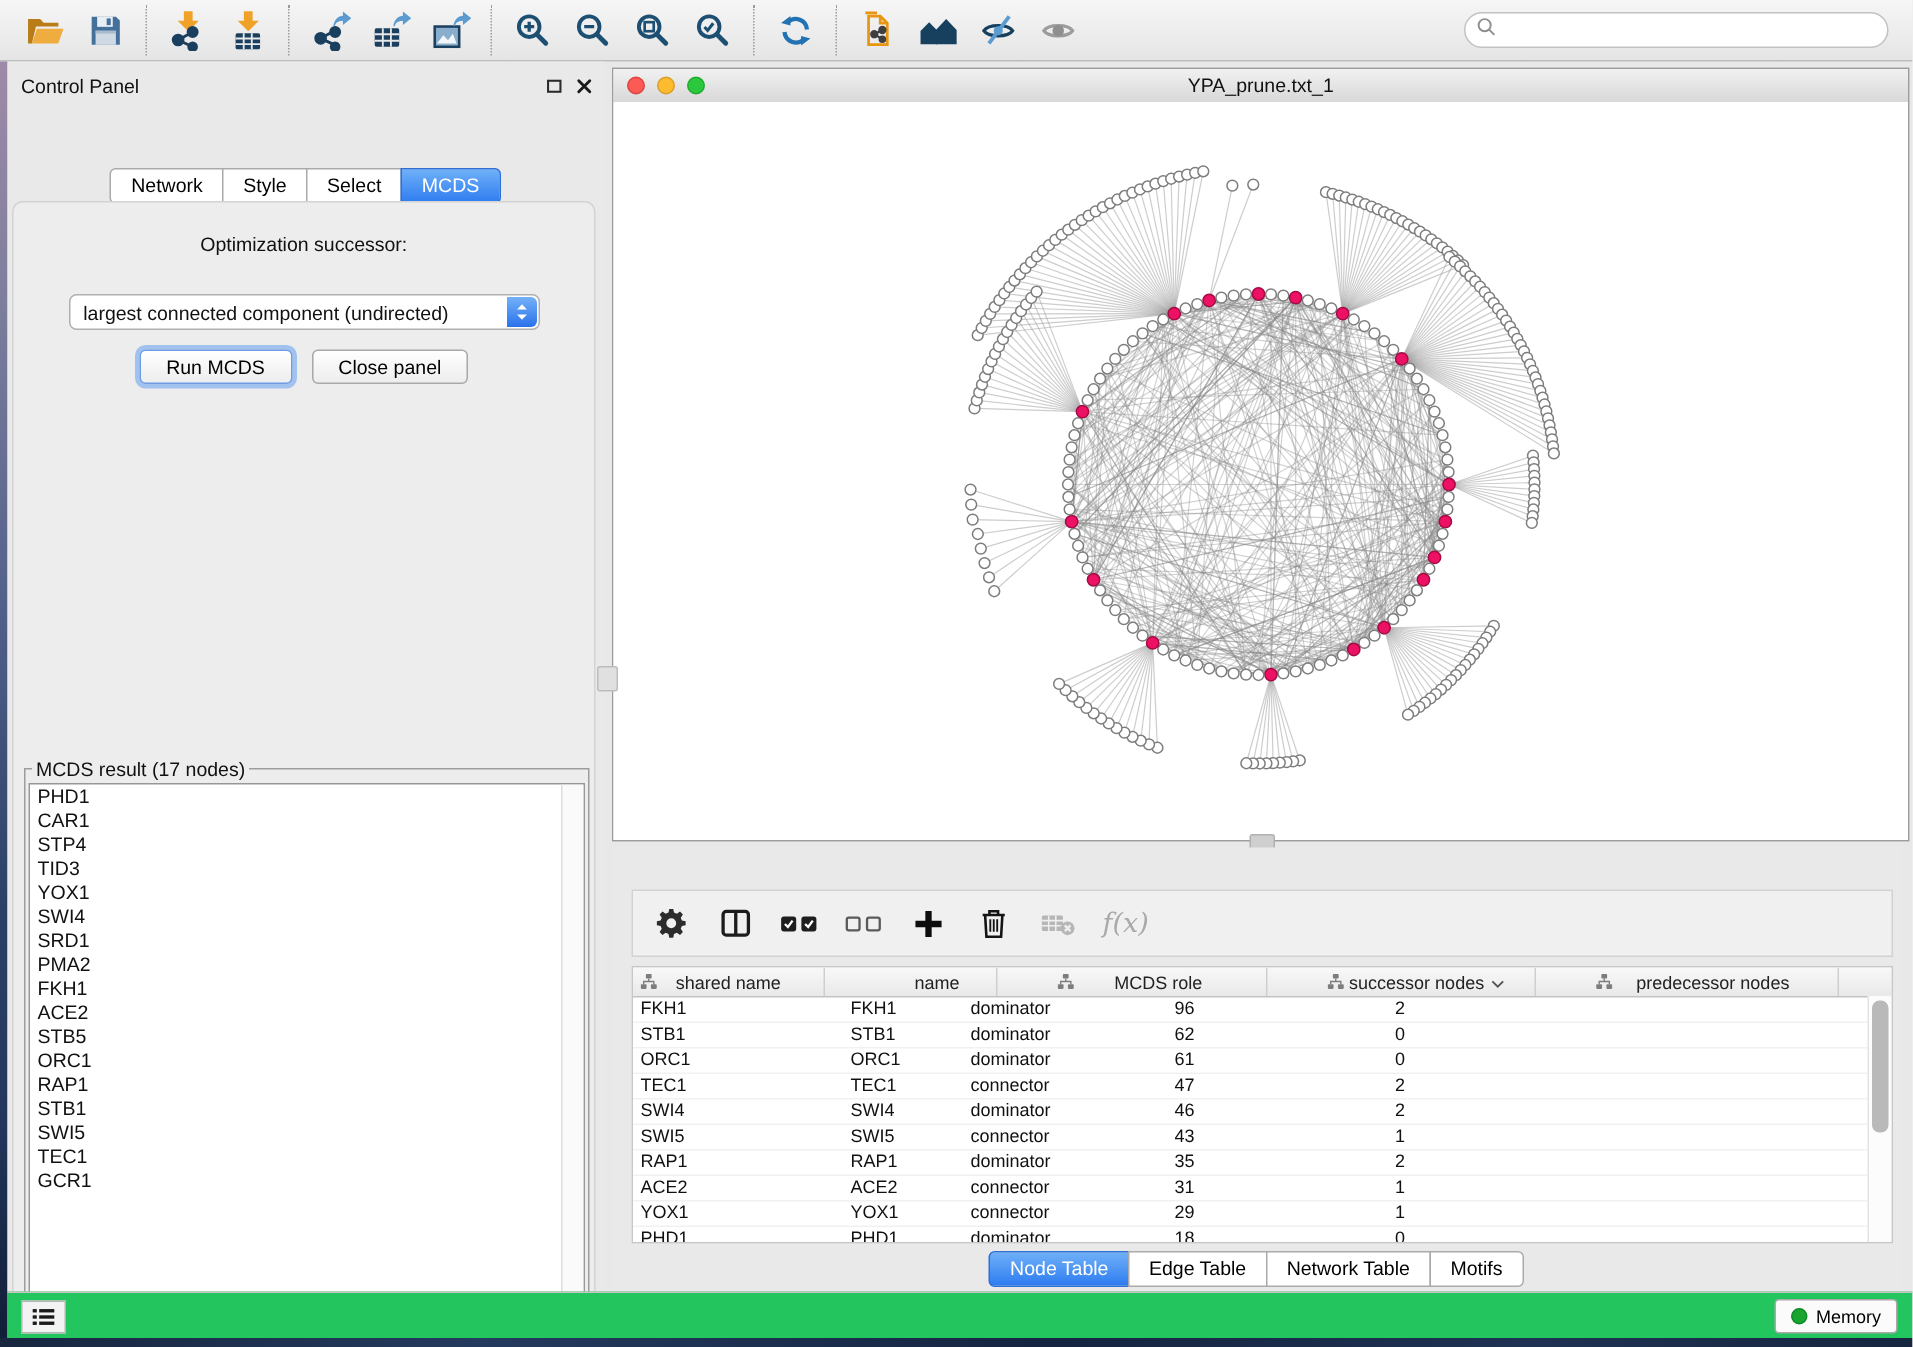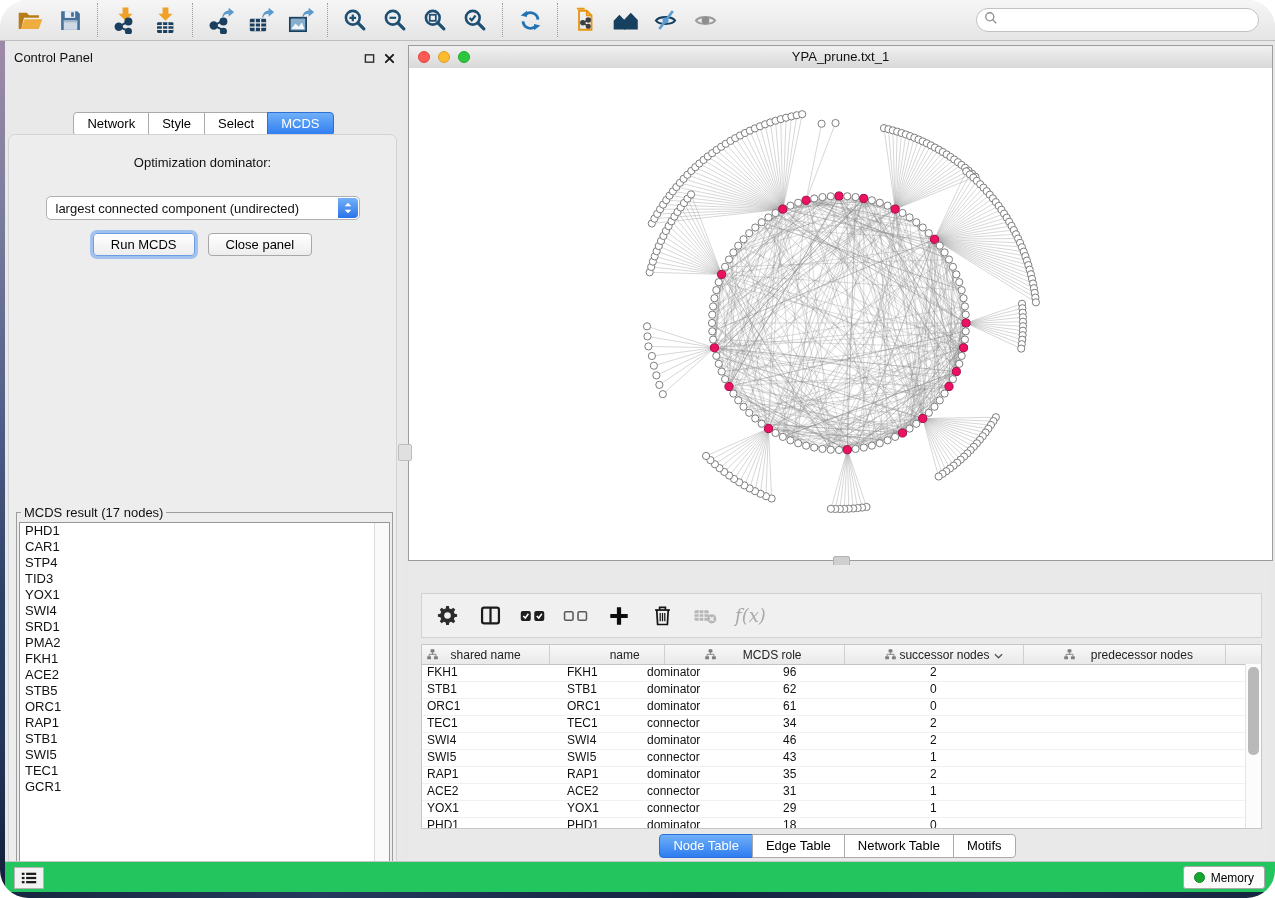--- a/index.html
+++ b/index.html
@@ -1,17 +1,17 @@
 <!DOCTYPE html>
 <html><head>
 <meta charset="utf-8">
 <style>
   html,body{margin:0;padding:0;}
   #app{position:relative;width:1275px;height:898px;background:#e8e8e8;overflow:hidden;
-       font-family:"Liberation Sans",sans-serif;color:#111;border-radius:28px;-webkit-font-smoothing:antialiased;}
+       font-family:"Liberation Sans",sans-serif;color:#111;-webkit-font-smoothing:antialiased;}
   
   .toolbar{position:absolute;left:0;top:0;width:1275px;height:41px;box-sizing:border-box;
            background:linear-gradient(#f6f6f6,#e5e5e5);border-bottom:1px solid #bdbdbd;
            display:flex;align-items:center;padding-left:10px;}
   .tb-btn{width:40px;height:34px;display:flex;align-items:center;justify-content:center;
           background:none;border:none;padding:0;cursor:default;}
   .tb-sep{width:0;height:34px;border-left:1px dotted #9a9a9a;margin:0 7px;}
   .tb-search{position:absolute;right:16px;top:8px;width:283px;height:24px;box-sizing:border-box;
              border:1px solid #c2c2c2;border-radius:12px;background:#fff;display:flex;align-items:center;padding:0 7px;}
   .tb-search input{border:none;outline:none;flex:1;font-size:12px;font-family:"Liberation Sans",sans-serif;background:transparent;}
@@ -266,21 +266,21 @@
         </span>
       </span>
     </div>
     <div class="cp-tabs">
         <button class="tab">Network</button>
         <button class="tab">Style</button>
         <button class="tab">Select</button>
         <button class="tab active">MCDS</button>
       </div>
     <div class="cp-body">
-      <div class="opt-label">Optimization dominator:</div>
+      <div class="opt-label">Optimization successor:</div>
       <div class="opt-select">
         <span class="sel-text">largest connected component (undirected)</span>
         <span class="sel-stepper">
           <svg viewBox="0 0 8 5" width="8" height="5">
               <path d="M0.7 4.3L4 0.8l3.3 3.5z" fill="#fff"></path>
             </svg>
           <svg viewBox="0 0 8 5" width="8" height="5">
               <path d="M0.7 0.7L4 4.2 7.3 0.7z" fill="#fff"></path>
             </svg>
         </span>
@@ -1326,21 +1326,21 @@
             <div class="td l" style="width: 131px; padding-left: 5px;">ORC1</div>
             <div class="td l" style="width: 82px; padding-left: 14px;">ORC1</div>
             <div class="td l" style="width: 148px; padding-left: 12px;">dominator</div>
             <div class="td r" style="width: 147px; padding-right: 8px;">61</div>
             <div class="td r" style="width: 171px; padding-right: 8px;">0</div>
           </div>
           <div class="tr">
             <div class="td l" style="width: 131px; padding-left: 5px;">TEC1</div>
             <div class="td l" style="width: 82px; padding-left: 14px;">TEC1</div>
             <div class="td l" style="width: 148px; padding-left: 12px;">connector</div>
-            <div class="td r" style="width: 147px; padding-right: 8px;">34</div>
+            <div class="td r" style="width: 147px; padding-right: 8px;">47</div>
             <div class="td r" style="width: 171px; padding-right: 8px;">2</div>
           </div>
           <div class="tr">
             <div class="td l" style="width: 131px; padding-left: 5px;">SWI4</div>
             <div class="td l" style="width: 82px; padding-left: 14px;">SWI4</div>
             <div class="td l" style="width: 148px; padding-left: 12px;">dominator</div>
             <div class="td r" style="width: 147px; padding-right: 8px;">46</div>
             <div class="td r" style="width: 171px; padding-right: 8px;">2</div>
           </div>
           <div class="tr">

